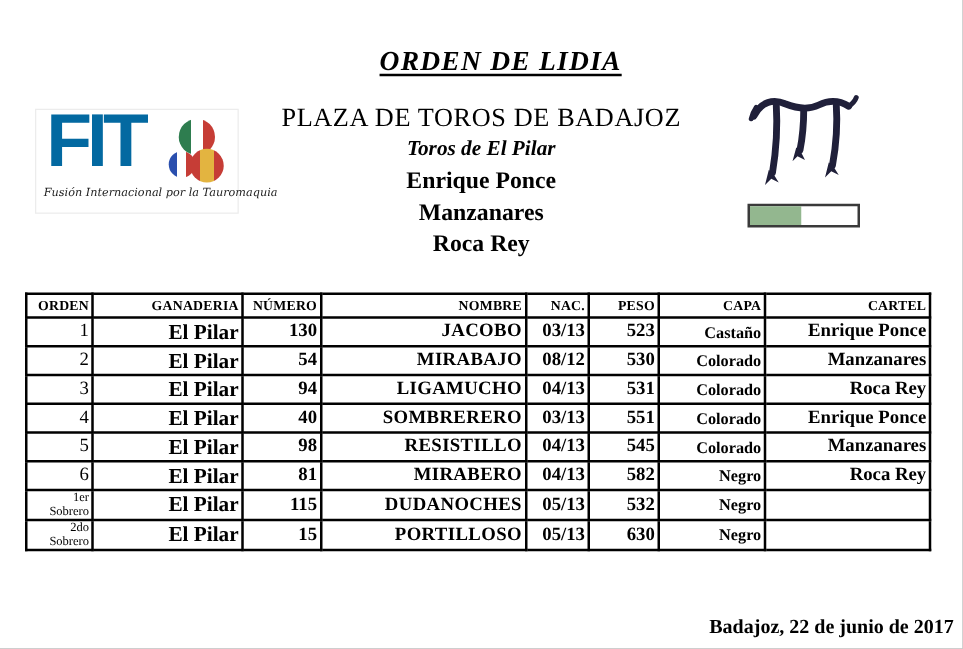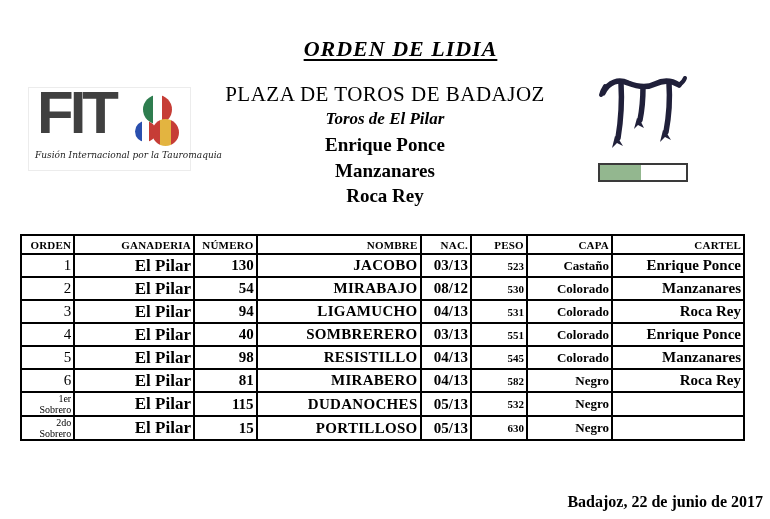--- a/index.html
+++ b/index.html
@@ -37,21 +37,21 @@
   
   .fit-logo {
     position: absolute; left: 28px; top: 87px; width: 163px; height: 84px;
     border: 1px solid #ececec;
     box-sizing: border-box;
   }
   .fit-text {
     position: absolute; left: 8px; top: -6px;
     font-family: "Liberation Sans", "DejaVu Sans", sans-serif;
     font-weight: 900; font-size: 60px; letter-spacing: -4px;
-    color: #404040; line-height: 62px;
+    color: #0369a1; line-height: 62px;
   }
   .flag-circle { position: absolute; border-radius: 50%; }
   .circle-italy {
     width: 29px; height: 29px; left: 114px; top: 7px; z-index: 2;
     background: linear-gradient(90deg, #2e7d4f 0 33%, #ffffff 33% 67%, #c63d36 67% 100%);
   }
   .circle-france {
     width: 21px; height: 21px; left: 106px; top: 33px; z-index: 1;
     background: linear-gradient(90deg, #2a4fae 0 33%, #ffffff 33% 67%, #c63d36 67% 100%);
   }
@@ -91,21 +91,21 @@
     overflow: hidden;
   }
   .bulls-table thead tr { height: 19px; }
   .bulls-table tbody tr { height: 23px; }
   .bulls-table th { font-size: 11px; font-weight: bold; letter-spacing: .2px; }
   .col-orden     { width: 7.0%;  font-size: 15px; font-weight: normal; }
   .col-ganaderia { width: 16.8%; font-size: 17px; font-weight: bold; }
   .col-numero    { width: 8.4%;  font-size: 15px; font-weight: bold; }
   .col-nombre    { width: 23.3%; font-size: 15px; font-weight: bold; letter-spacing: .3px; }
   .col-nac       { width: 6.6%;  font-size: 15px; font-weight: bold; }
-  .col-peso      { width: 7.4%;  font-size: 11px; font-weight: bold; }
+  .col-peso      { width: 7.4%;  font-size: 15px; font-weight: bold; }
   .col-capa      { width: 11.7%; font-size: 13px; font-weight: bold; margin-left: 34px; }
   .col-cartel    { width: 18.6%; font-size: 15px; font-weight: bold; }
   td.col-orden.small { font-size: 10px; line-height: 11px; white-space: pre-line; }
 
   
   .doc-footer {
     position: absolute; top: 493px; right: 38px;
     font-size: 16px; font-weight: bold;
   }
 </style>

